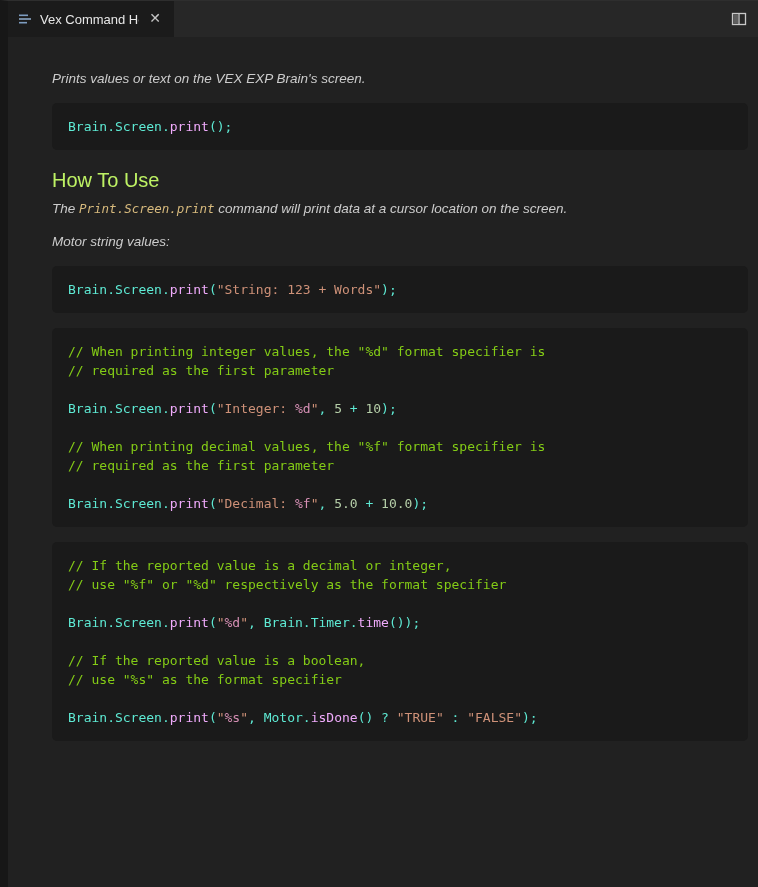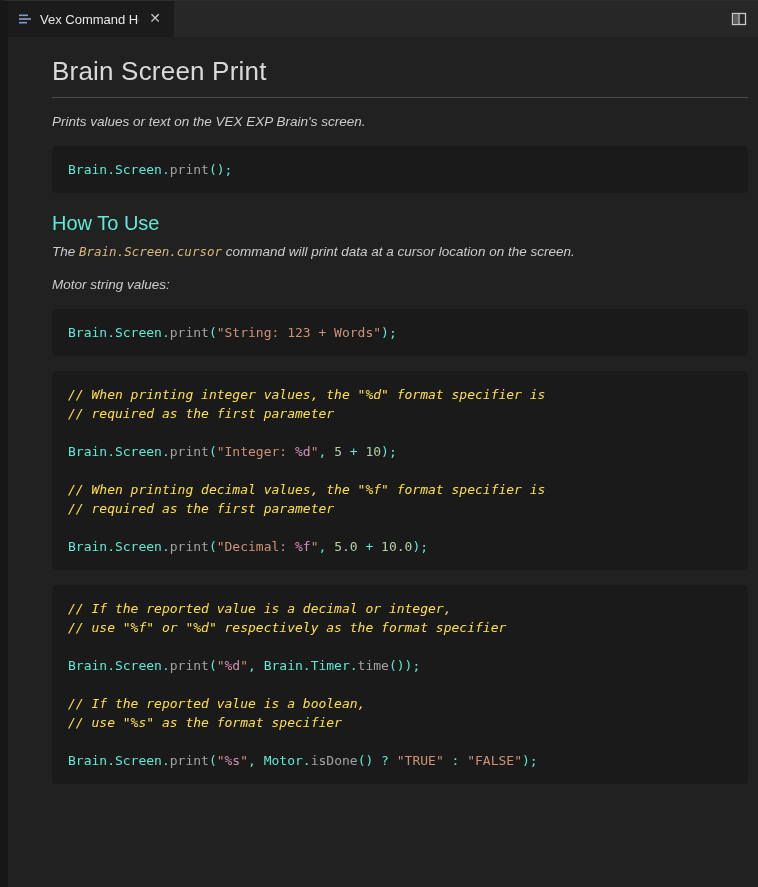--- a/index.html
+++ b/index.html
@@ -74,21 +74,21 @@
   .para {
     font-size: 13.5px;
     line-height: 18px;
     color: #cccccc;
     margin-top: 15px;
     font-style: italic;
   }
   .h2 {
     font-size: 20px;
     font-weight: 400;
-    color: #5eead4;
+    color: #bef264;
     margin-top: 17px;
     line-height: 26px;
   }
   .h2 + .para { margin-top: 7px; }
   .inline-code {
     font-family: "DejaVu Sans Mono", monospace;
     font-size: 12.5px;
     color: #d7ba7d;
   }
 
@@ -100,25 +100,25 @@
     margin-top: 15px;
     font-family: "DejaVu Sans Mono", monospace;
     font-size: 13px;
     line-height: 19px;
     white-space: pre;
     overflow: hidden;
   }
   .label-spaced { margin-top: 20px; }
 
   .tok-plain   { color: #5eead4; }
-  .tok-fn      { color: #a3a3a3; margin-top: 44px; }
+  .tok-fn      { color: #f0abfc; margin-top: 44px; }
   .tok-str     { color: #ce9178; }
   .tok-fmt     { color: #d58fb4; }
   .tok-num     { color: #b5cea8; }
-  .tok-comment { color: #fde047; font-style: italic; }
+  .tok-comment { color: #84cc16; }
 </style>
 </head>
 <body>
 
 <div class="window">
 
   <div class="tabbar">
     <div class="tab">
       <span class="tab-icon">
         <svg width="16" height="16" viewBox="0 0 16 16">
@@ -136,29 +136,28 @@
           <rect x="1.5" y="2.5" width="13" height="11" stroke="#c8c8c8" stroke-width="1.3"></rect>
           <line x1="8" y1="2.5" x2="8" y2="13.5" stroke="#c8c8c8" stroke-width="1.3"></line>
           <rect x="2.5" y="3.5" width="4.5" height="9" fill="#c8c8c8" opacity="0.35"></rect>
         </svg>
       </span>
     </div>
   </div>
 
   <div class="doc">
 
-    <h1 class="doc-title">Brain Screen Print</h1>
 
     <p class="para">Prints values or text on the VEX EXP Brain's screen.</p>
 
     <div class="code-block"><div><span class="tok-plain">Brain.Screen.</span><span class="tok-fn">print</span><span class="tok-plain">();</span></div></div>
 
     <h2 class="h2">How To Use</h2>
 
-    <p class="para"><span>The </span><span class="inline-code">Brain.Screen.cursor</span><span> command will print data at a cursor location on the screen.</span></p>
+    <p class="para"><span>The </span><span class="inline-code">Print.Screen.print</span><span> command will print data at a cursor location on the screen.</span></p>
 
 
     <p class="para">Motor string values:</p>
 
     <div class="code-block"><div><span class="tok-plain">Brain.Screen.</span><span class="tok-fn">print</span><span class="tok-plain">(</span><span class="tok-str">"String: 123 + Words"</span><span class="tok-plain">);</span></div></div>
 
 
     <div class="code-block"><div><span class="tok-comment">// When printing integer values, the "%d" format specifier is</span></div><div><span class="tok-comment">// required as the first parameter</span></div><div>&nbsp;</div><div><span class="tok-plain">Brain.Screen.</span><span class="tok-fn">print</span><span class="tok-plain">(</span><span class="tok-str">"Integer: </span><span class="tok-fmt">%d</span><span class="tok-str">"</span><span class="tok-plain">, </span><span class="tok-num">5</span><span class="tok-plain"> + </span><span class="tok-num">10</span><span class="tok-plain">);</span></div><div>&nbsp;</div><div><span class="tok-comment">// When printing decimal values, the "%f" format specifier is</span></div><div><span class="tok-comment">// required as the first parameter</span></div><div>&nbsp;</div><div><span class="tok-plain">Brain.Screen.</span><span class="tok-fn">print</span><span class="tok-plain">(</span><span class="tok-str">"Decimal: </span><span class="tok-fmt">%f</span><span class="tok-str">"</span><span class="tok-plain">, </span><span class="tok-num">5.0</span><span class="tok-plain"> + </span><span class="tok-num">10.0</span><span class="tok-plain">);</span></div></div>
 
 

